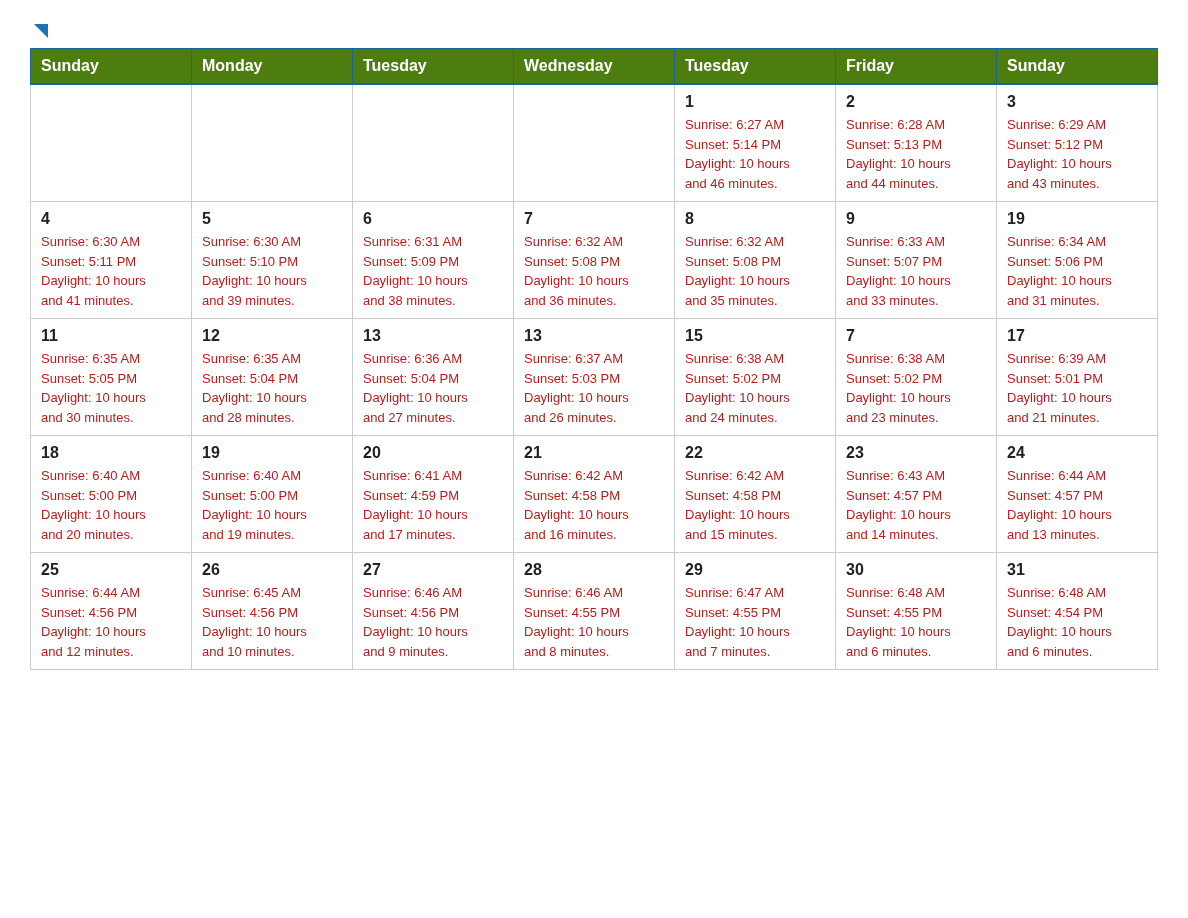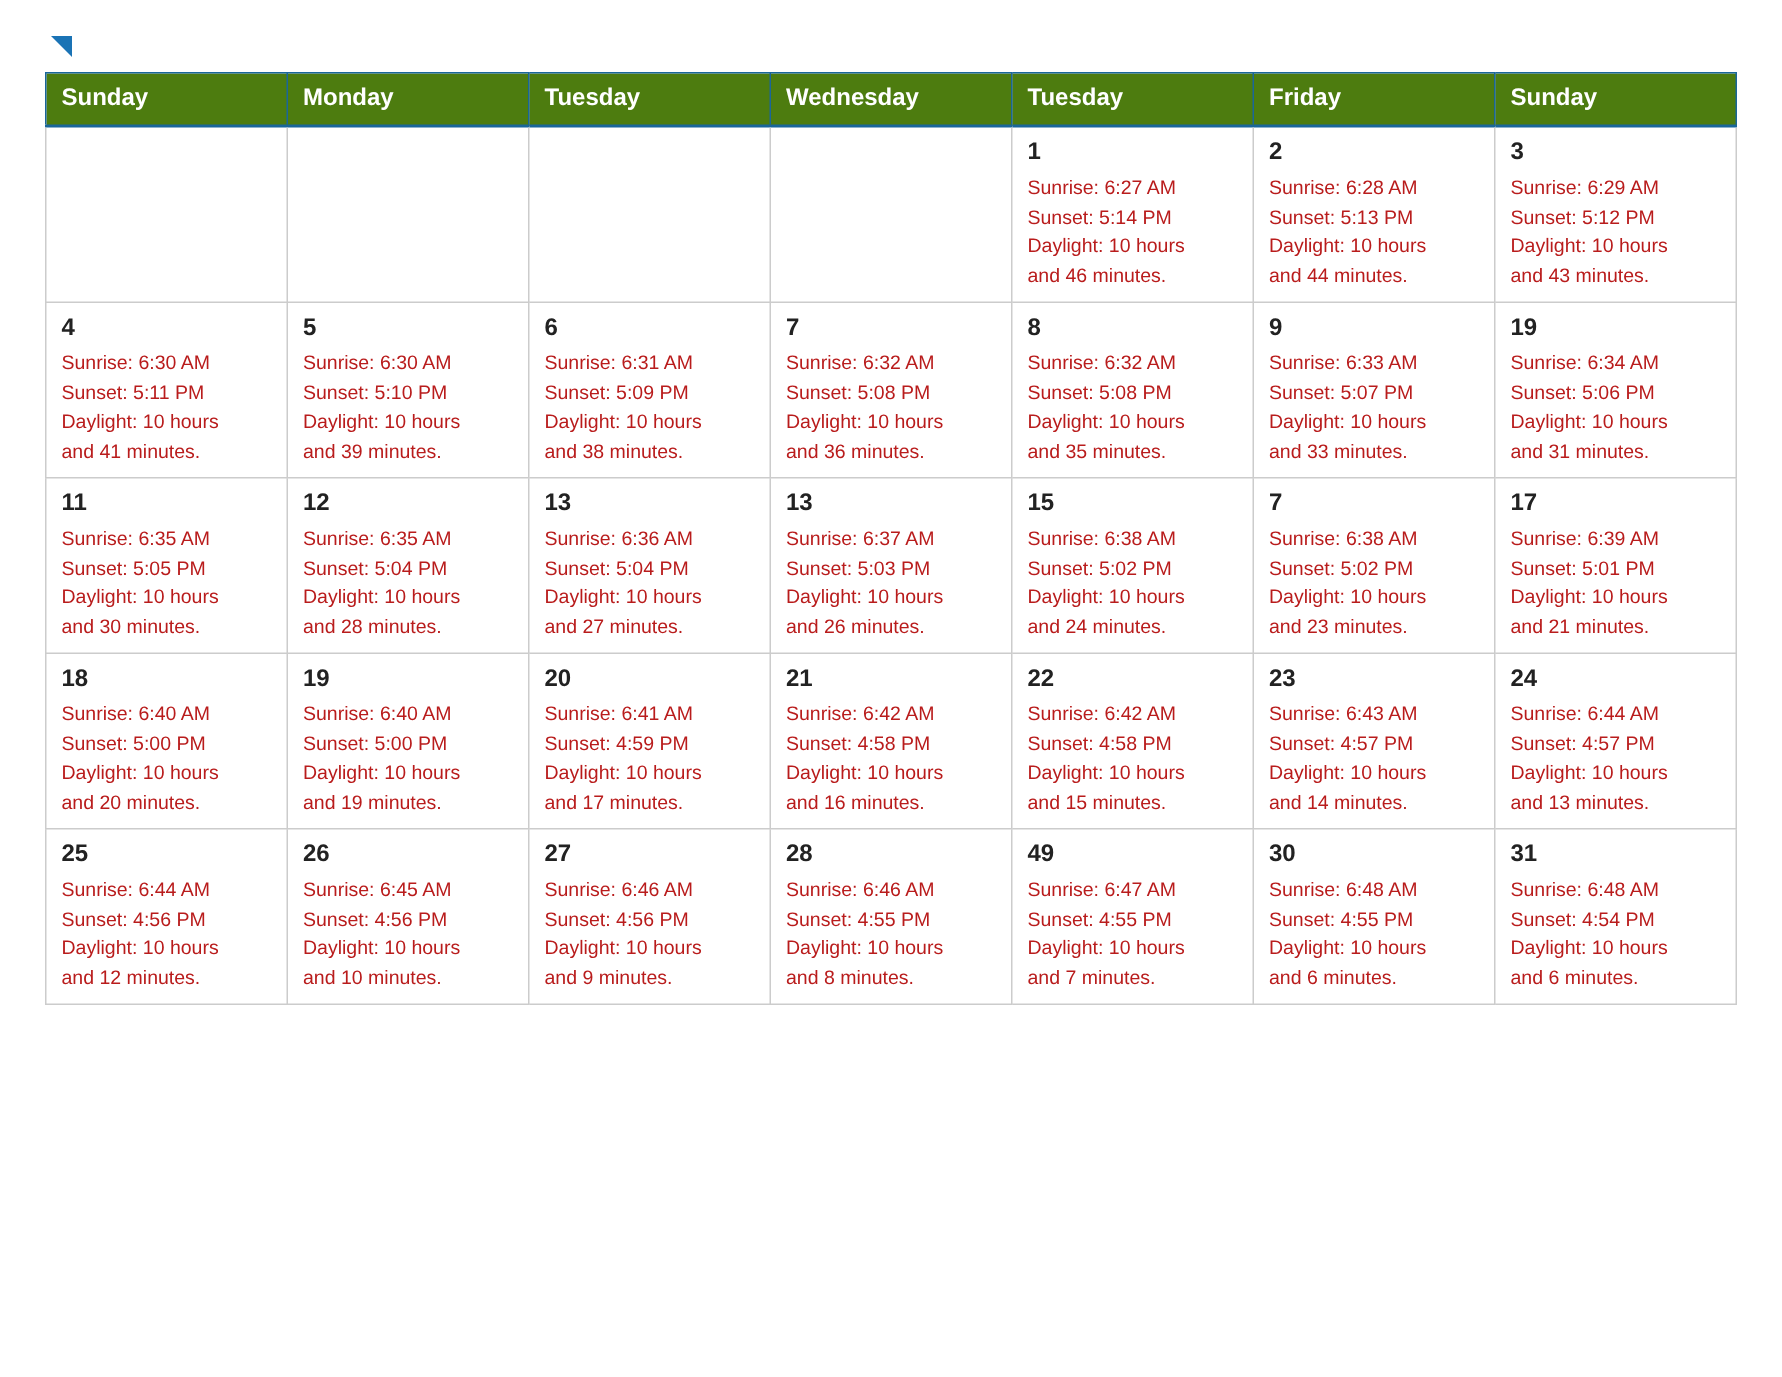--- a/index.html
+++ b/index.html
@@ -265,21 +265,21 @@
         </td>
         <td>
           <span class="day-number">27</span>
           <div class="day-info">Sunrise: 6:46 AM<br>Sunset: 4:56 PM<br>Daylight: 10 hours<br>and 9 minutes.</div>
         </td>
         <td>
           <span class="day-number">28</span>
           <div class="day-info">Sunrise: 6:46 AM<br>Sunset: 4:55 PM<br>Daylight: 10 hours<br>and 8 minutes.</div>
         </td>
         <td>
-          <span class="day-number">49</span>
+          <span class="day-number">29</span>
           <div class="day-info">Sunrise: 6:47 AM<br>Sunset: 4:55 PM<br>Daylight: 10 hours<br>and 7 minutes.</div>
         </td>
         <td>
           <span class="day-number">30</span>
           <div class="day-info">Sunrise: 6:48 AM<br>Sunset: 4:55 PM<br>Daylight: 10 hours<br>and 6 minutes.</div>
         </td>
         <td>
           <span class="day-number">31</span>
           <div class="day-info">Sunrise: 6:48 AM<br>Sunset: 4:54 PM<br>Daylight: 10 hours<br>and 6 minutes.</div>
         </td>

